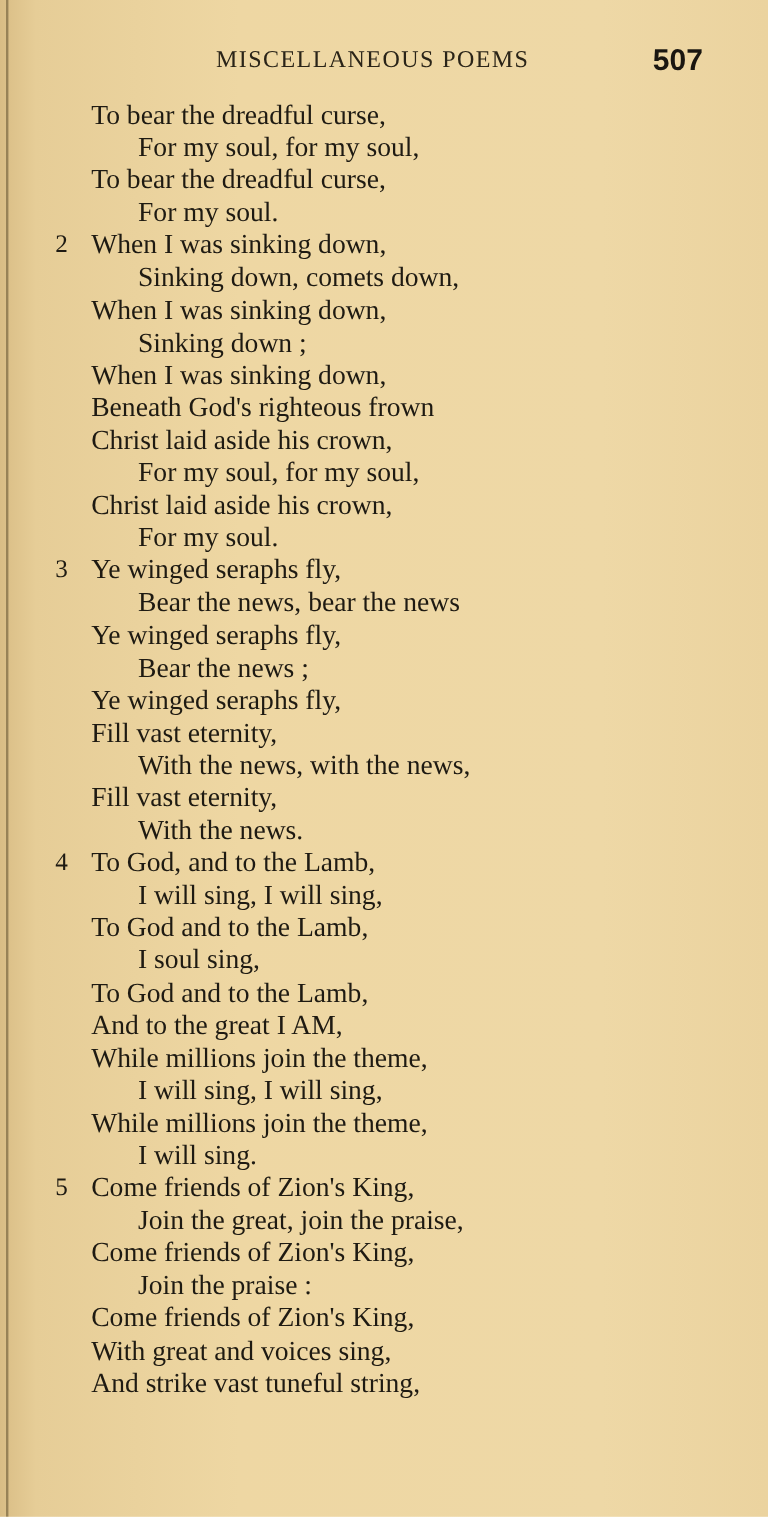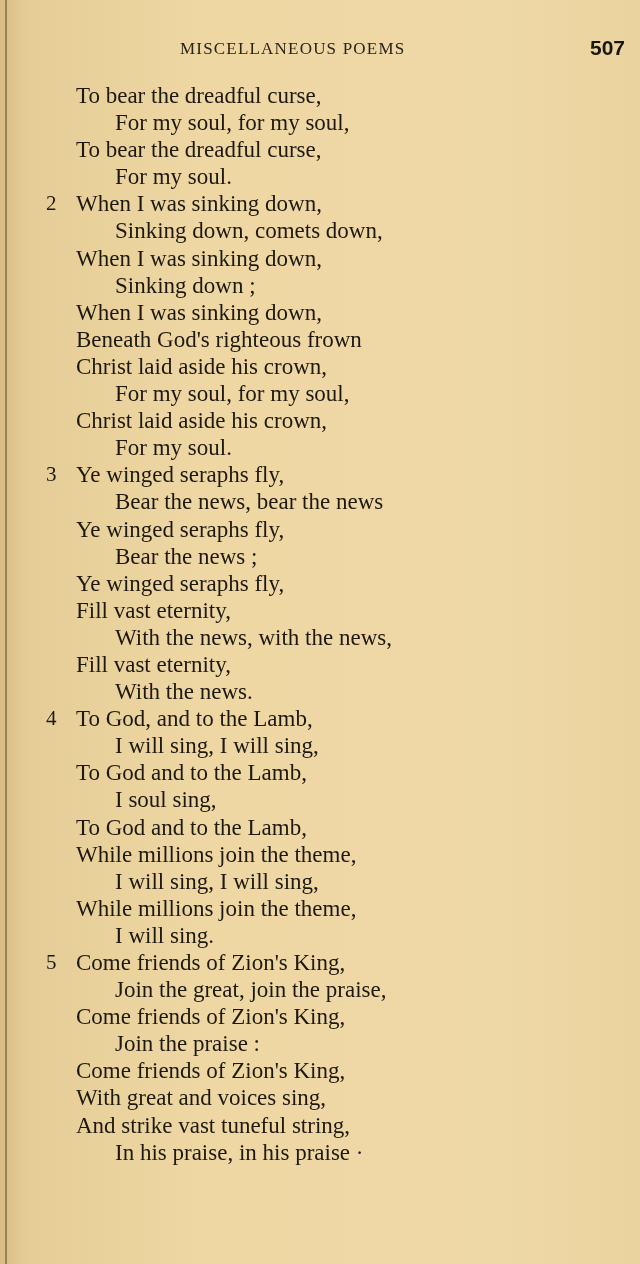--- a/index.html
+++ b/index.html
@@ -13,26 +13,26 @@
   }
   .binding {
     position: absolute; left: 5px; top: 0; width: 2px; height: 1264px;
     background: #7a6842; opacity: 0.7;
   }
   .header {
     position: absolute; top: 36px; left: 0; width: 640px; height: 30px;
   }
   .running-title {
     position: absolute; left: 180px; top: 3px;
-    font-size: 17px; letter-spacing: 1.2px; color: #2a2418;
+    font-size: 20px; letter-spacing: 1.2px; color: #2a2418;
   }
   .page-number {
-    position: absolute; left: 590px; top: 0px;
+    position: absolute; left: 544px; top: 0px;
     font-family: "Liberation Sans", "DejaVu Sans", sans-serif;
-    font-weight: bold; font-size: 21px; color: #1a1610;
+    font-weight: bold; font-size: 25px; color: #1a1610;
   }
   .poem {
     position: absolute; top: 82px; left: 0; width: 540px;
   }
   .line {
     position: relative; height: 27.1px; line-height: 27px;
     font-size: 23px; white-space: nowrap;
   }
   .line .num {
     position: absolute; left: 46px; width: 22px; text-align: left;
@@ -140,20 +140,23 @@
       <div class="line">
         <span class="text">To God and to the Lamb,</span>
       </div>
       <div class="line indent">
         <span class="text">I soul sing,</span>
       </div>
       <div class="line">
         <span class="text">To God and to the Lamb,</span>
       </div>
       <div class="line">
+        <span class="text">And to the great I AM,</span>
+      </div>
+      <div class="line">
         <span class="text">While millions join the theme,</span>
       </div>
       <div class="line indent">
         <span class="text">I will sing, I will sing,</span>
       </div>
       <div class="line">
         <span class="text">While millions join the theme,</span>
       </div>
       <div class="line indent">
         <span class="text">I will sing.</span>
@@ -175,17 +178,14 @@
       </div>
       <div class="line">
         <span class="text">Come friends of Zion's King,</span>
       </div>
       <div class="line">
         <span class="text">With great and voices sing,</span>
       </div>
       <div class="line">
         <span class="text">And strike vast tuneful string,</span>
       </div>
-      <div class="line indent">
-        <span class="text">In his praise, in his praise ·</span>
-      </div>
     </div>
   </div>
 
 </body></html>

